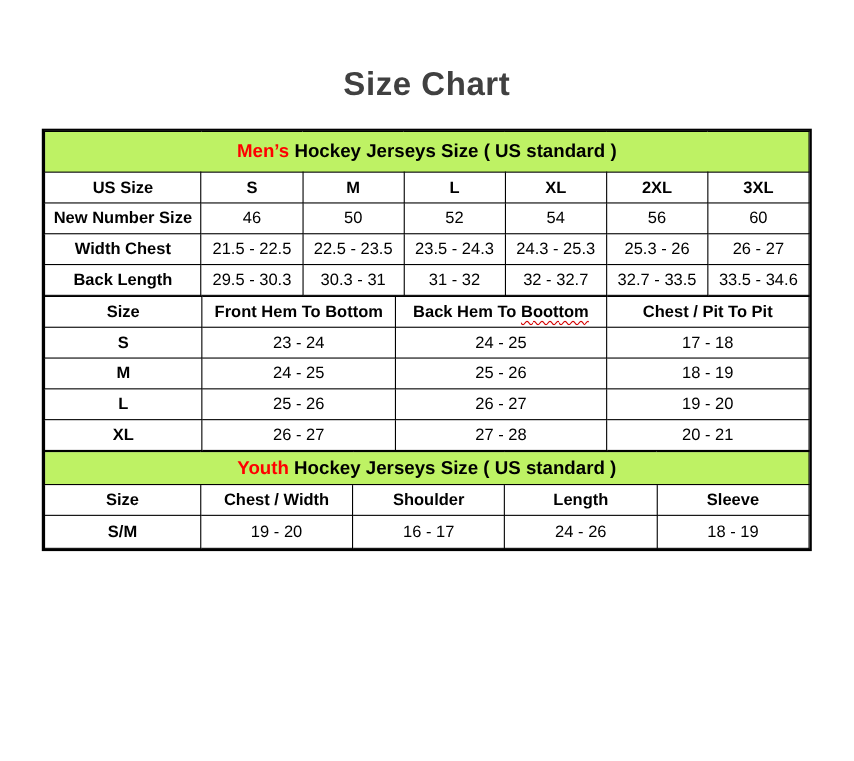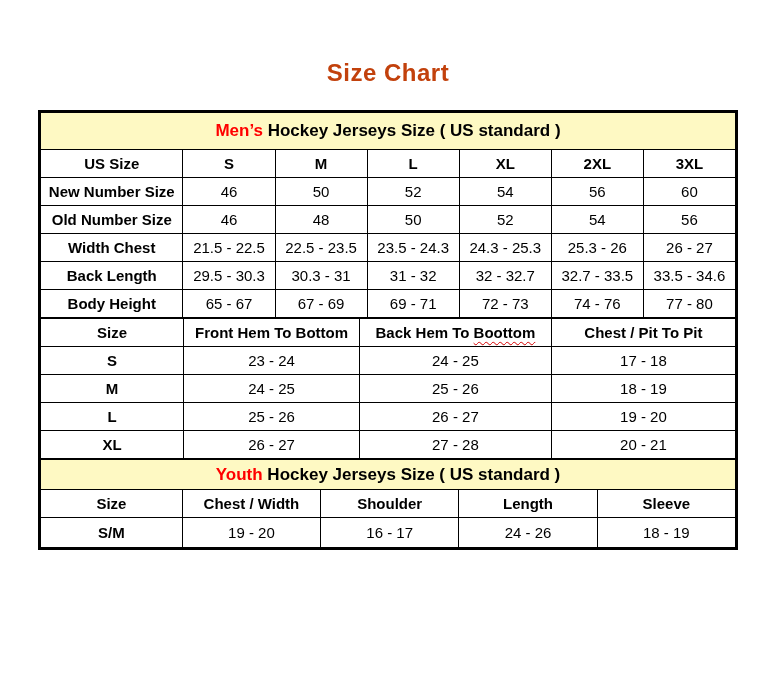--- a/index.html
+++ b/index.html
@@ -9,22 +9,22 @@
   }
   body {
     width: 776px;
     height: 692px;
     overflow: hidden;
     font-family: "Liberation Sans", sans-serif;
     color: #000000;
   }
   .page-title {
     text-align: center;
-    color: #c2410c;
-    font-size: 24px;
+    color: #404040;
+    font-size: 30px;
     font-weight: bold;
     letter-spacing: 0.5px;
     margin: 60px 0 0 0;
     line-height: 1.1;
   }
   .chart-wrap {
     width: 696px;
     margin: 24px auto 0 auto;
     border: 2px solid #000000;
   }
@@ -39,21 +39,21 @@
     vertical-align: middle;
     padding: 0 2px;
     font-size: 15px;
     height: 27px;
     overflow: hidden;
     white-space: nowrap;
   }
   th { font-weight: bold; }
   td.data-cell { font-weight: normal; margin-top: 18px; }
   .section-row td {
-    background: #fef9c3;
+    background: #bef264;
     font-weight: bold;
     font-size: 17px;
     height: 36px;
   }
   .section-row .hl-red { color: #FF0000; }
   .row-label-bold { font-weight: bold; }
   .row-label-plain { font-weight: bold; }
   .squiggle {
     text-decoration-line: underline;
     text-decoration-style: wavy;
@@ -106,54 +106,36 @@
       <tr>
         <td class="row-label-plain">New Number Size</td>
         <td class="data-cell">46</td>
         <td class="data-cell">50</td>
         <td class="data-cell">52</td>
         <td class="data-cell">54</td>
         <td class="data-cell">56</td>
         <td class="data-cell">60</td>
       </tr>
       <tr>
-        <td class="row-label-plain">Old Number Size</td>
-        <td class="data-cell">46</td>
-        <td class="data-cell">48</td>
-        <td class="data-cell">50</td>
-        <td class="data-cell">52</td>
-        <td class="data-cell">54</td>
-        <td class="data-cell">56</td>
-      </tr>
-      <tr>
         <td class="row-label-plain">Width Chest</td>
         <td class="data-cell">21.5 - 22.5</td>
         <td class="data-cell">22.5 - 23.5</td>
         <td class="data-cell">23.5 - 24.3</td>
         <td class="data-cell">24.3 - 25.3</td>
         <td class="data-cell">25.3 - 26</td>
         <td class="data-cell">26 - 27</td>
       </tr>
       <tr>
         <td class="row-label-plain">Back Length</td>
         <td class="data-cell">29.5 - 30.3</td>
         <td class="data-cell">30.3 - 31</td>
         <td class="data-cell">31 - 32</td>
         <td class="data-cell">32 - 32.7</td>
         <td class="data-cell">32.7 - 33.5</td>
         <td class="data-cell">33.5 - 34.6</td>
-      </tr>
-      <tr>
-        <td class="row-label-plain">Body Height</td>
-        <td class="data-cell">65 - 67</td>
-        <td class="data-cell">67 - 69</td>
-        <td class="data-cell">69 - 71</td>
-        <td class="data-cell">72 - 73</td>
-        <td class="data-cell">74 - 76</td>
-        <td class="data-cell">77 - 80</td>
       </tr>
     </tbody>
   </table>
 
   <table class="t-womens">
     <colgroup>
       <col class="c0">
         <col class="c1">
         <col class="c2">
         <col class="c3">

